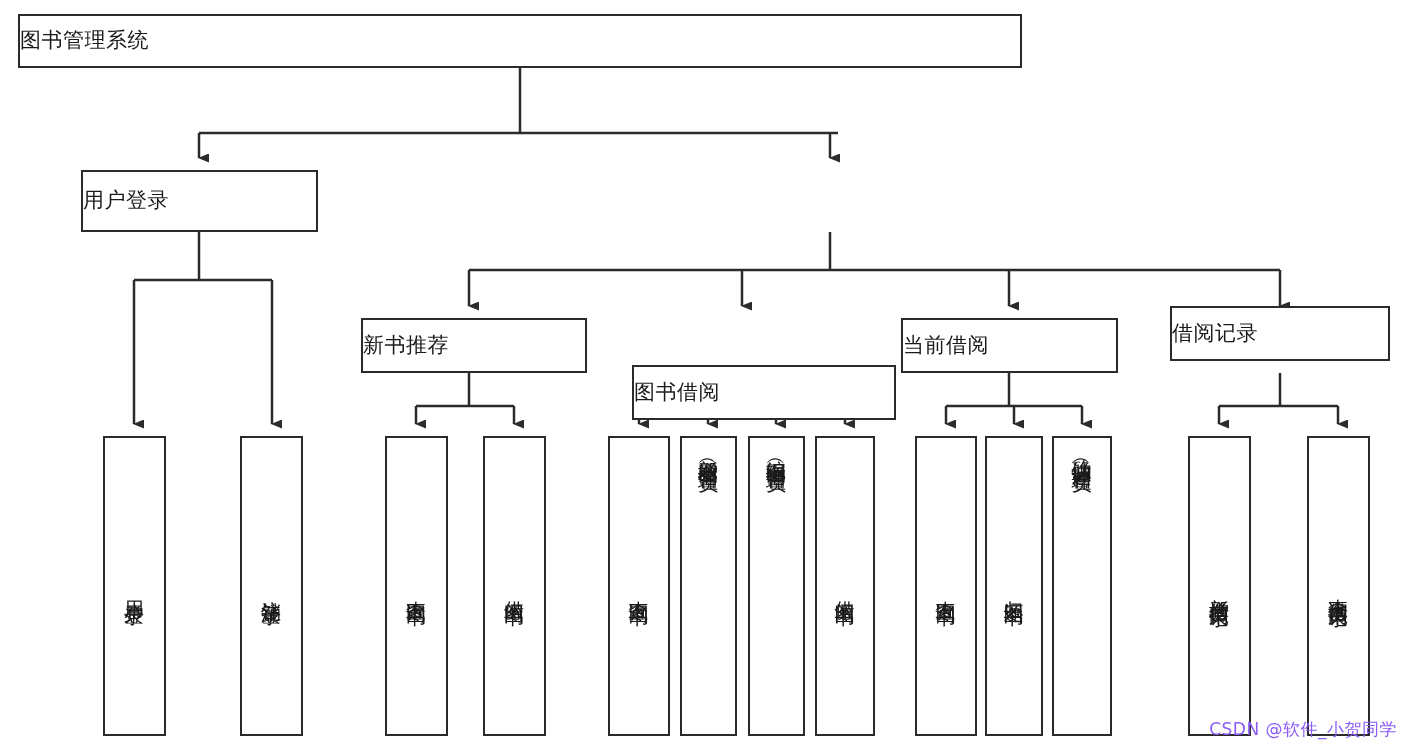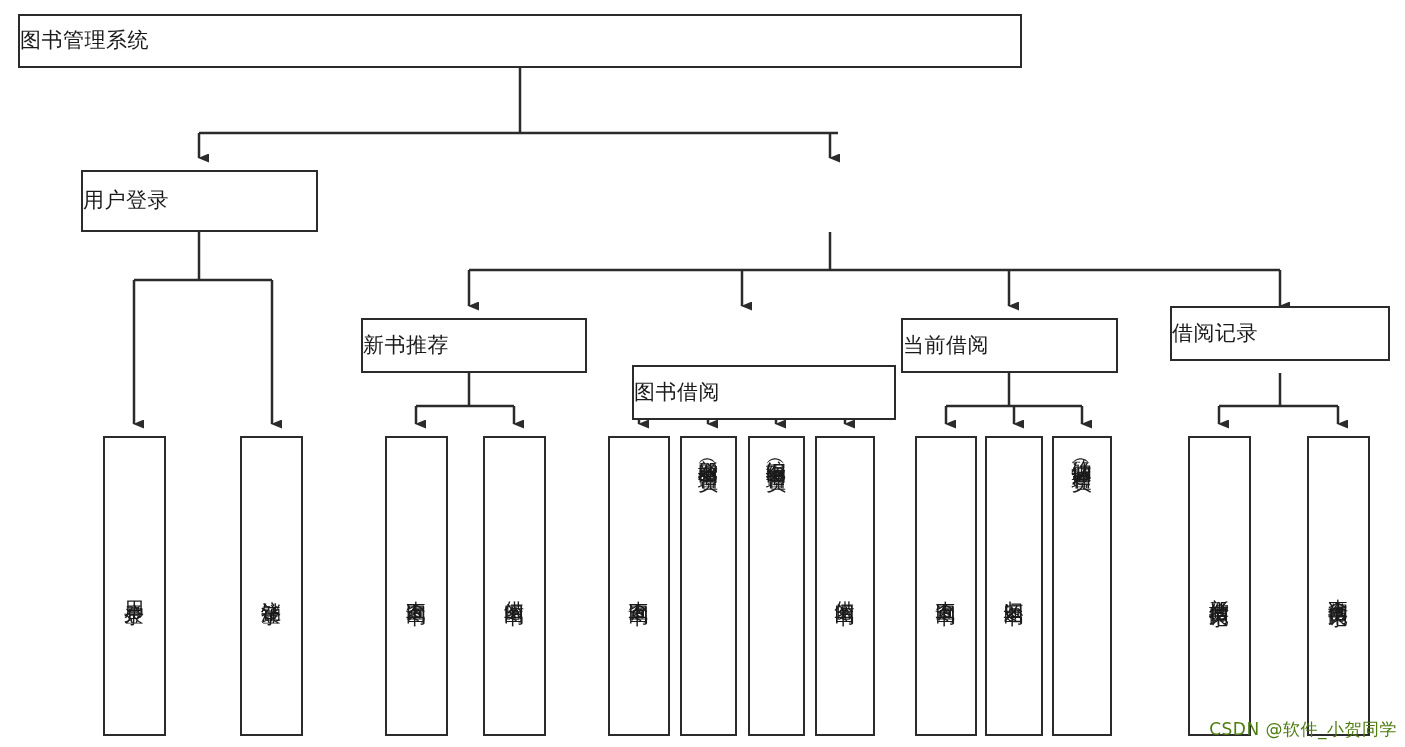--- a/index.html
+++ b/index.html
@@ -61,21 +61,21 @@
     top: 0;
     width: 1405px;
     height: 747px;
     pointer-events: none;
   }
   #watermark {
     position: absolute;
     right: 8px;
     bottom: 6px;
     font-size: 17px;
-    color: #4d7c0f;
+    color: #8b5cf6;
     letter-spacing: 0.5px;
     white-space: nowrap;
     font-family: "DejaVu Sans", "Liberation Sans", sans-serif;
   }
 </style>
 </head>
 <body>
 
 <div id="diagram-root">
 

